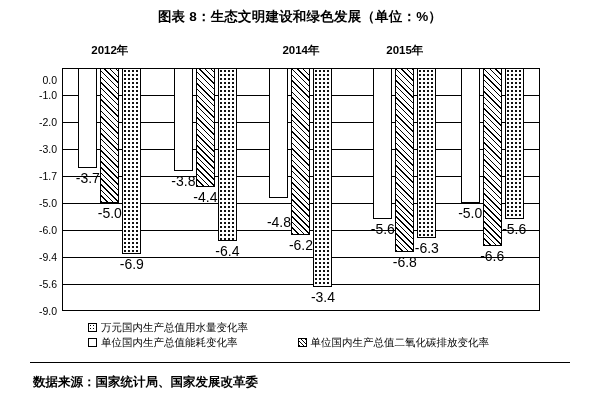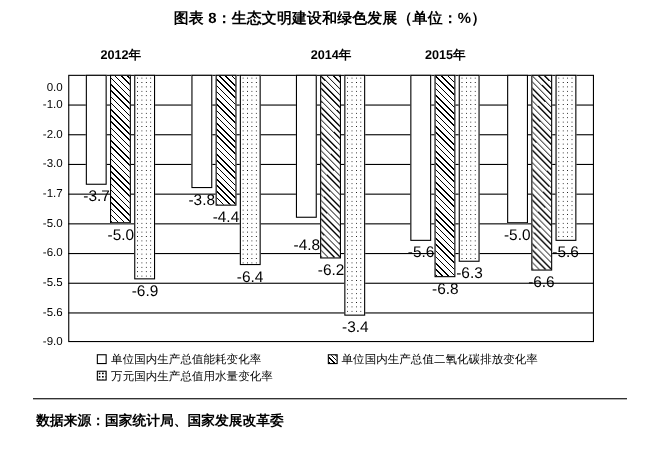--- a/index.html
+++ b/index.html
@@ -113,21 +113,21 @@
 <div id="plot-wrap">
   <div id="plot-border"></div>
   <div id="ticks">
       <div class="ytick" style="top: 0px; margin-top: 12px;">0.0</div>
       <div class="ytick" style="top: 27px;">-1.0</div>
       <div class="ytick" style="top: 54px;">-2.0</div>
       <div class="ytick" style="top: 81px;">-3.0</div>
       <div class="ytick" style="top: 108px;">-1.7</div>
       <div class="ytick" style="top: 135px;">-5.0</div>
       <div class="ytick" style="top: 162px;">-6.0</div>
-      <div class="ytick" style="top: 189px;">-5.5</div>
+      <div class="ytick" style="top: 189px;">-9.4</div>
       <div class="ytick" style="top: 216px;">-5.6</div>
       <div class="ytick" style="top: 243px;">-9.0</div>
     </div>
   <div id="grid">
       <div class="gridline faint" style="top: 27px;"></div>
       <div class="gridline faint" style="top: 54px;"></div>
       <div class="gridline faint" style="top: 81px;"></div>
       <div class="gridline faint" style="top: 108px;"></div>
       <div class="gridline faint" style="top: 135px;"></div>
       <div class="gridline faint" style="top: 162px;"></div>
@@ -175,18 +175,18 @@
         <div class="vlabel" style="left: 25.8px; top: 137px;">-5.0</div>
         <div class="bar p2" style="left: 38.3px; width: 19px; height: 178.2px;"></div>
         <div class="vlabel" style="left: 47.8px; top: 180.2px;">-6.6</div>
         <div class="bar p3" style="left: 60.3px; width: 19px; height: 151.2px;"></div>
         <div class="vlabel" style="left: 69.8px; top: 153.2px;">-5.6</div>
       </div>
     </div>
 </div>
 
 <div id="legend">
+    <div><span class="leg-item"><span class="swatch p3"></span><span>万元国内生产总值用水量变化率</span></span></div>
     <div><span class="leg-item"><span class="swatch p1"></span><span>单位国内生产总值能耗变化率</span></span><span class="leg-item" style="margin-left: 60px;"><span class="swatch p2"></span><span>单位国内生产总值二氧化碳排放变化率</span></span></div>
-    <div><span class="leg-item"><span class="swatch p3"></span><span>万元国内生产总值用水量变化率</span></span></div>
   </div>
 
 <div id="source-rule"></div>
 <div id="source">数据来源：国家统计局、国家发展改革委</div>
 
 </body></html>

